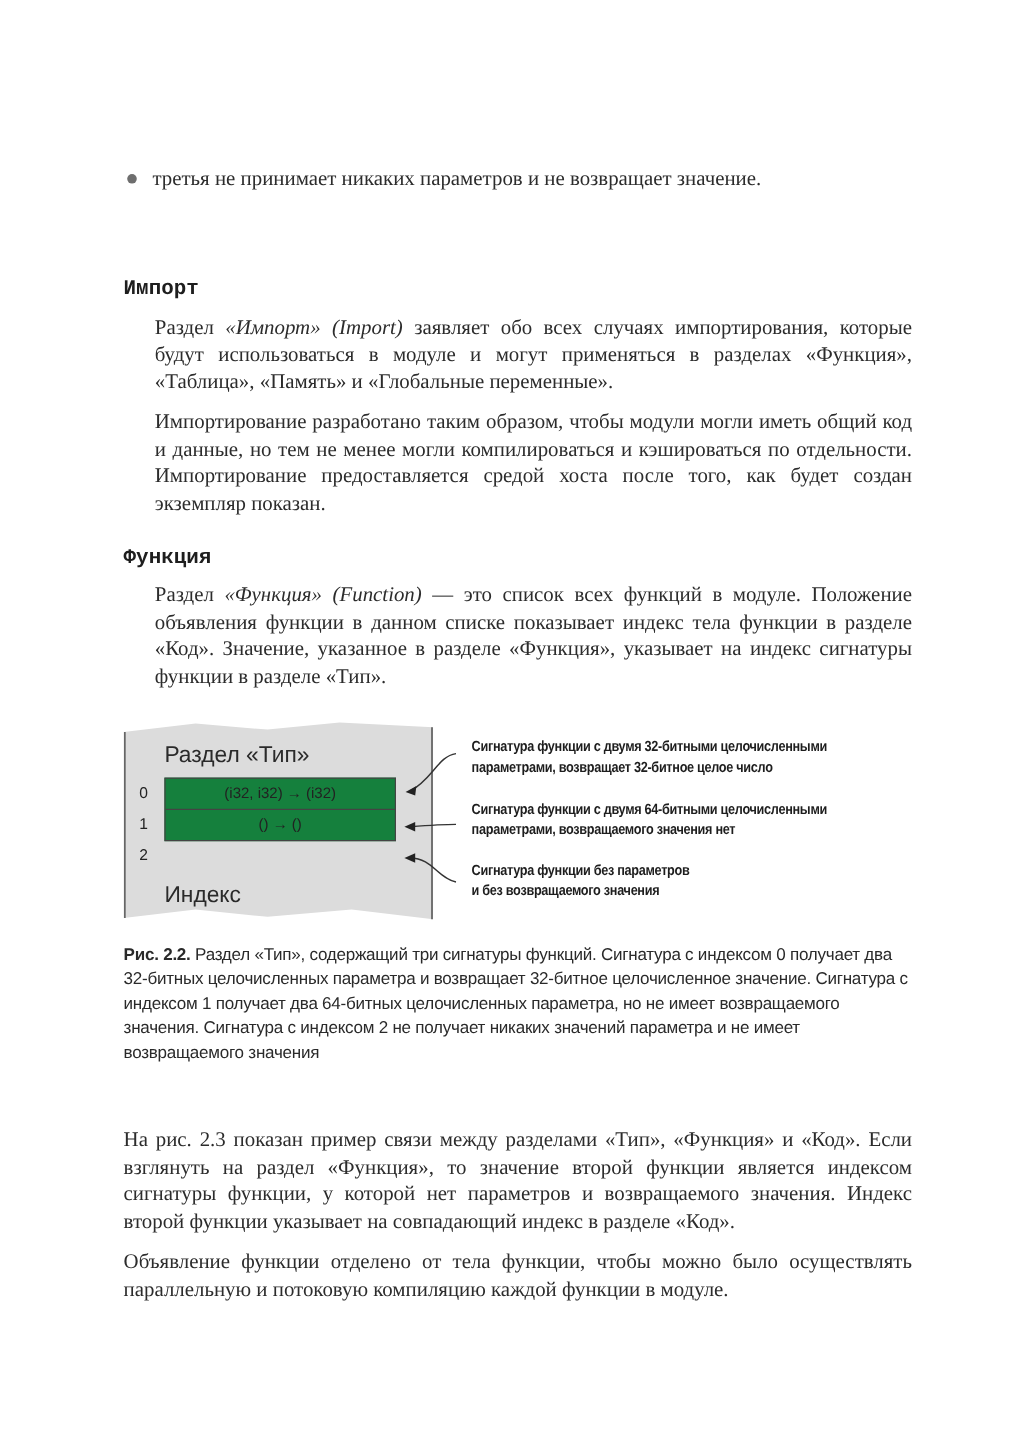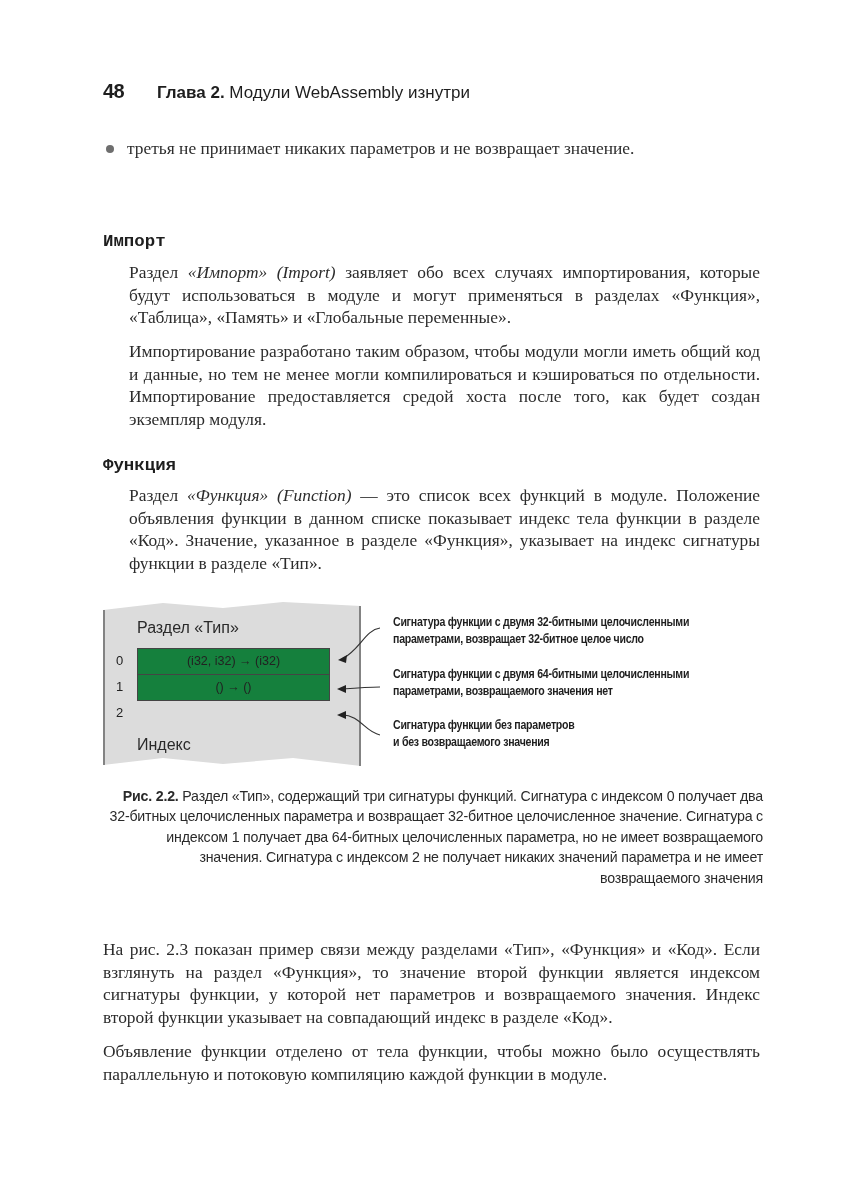--- a/index.html
+++ b/index.html
@@ -17,52 +17,47 @@
   .bullets li .dot { position: absolute; left: 3px; top: 8px; width: 8px; height: 8px; border-radius: 50%; background: #6e6e6e; }
 
   .h { position: absolute; left: 103px; font-family: Liberation Mono, monospace; font-weight: bold; font-size: 17.4px; color: #1e1e1e; }
   .para { position: absolute; left: 129px; width: 631px; margin: 0; text-align: justify; }
   .para.full { left: 103px; width: 657px; }
   .para i { font-style: italic; }
 
   
   .fig { position: absolute; left: 103px; top: 600px; width: 258px; height: 170px; }
   .fig svg { position: absolute; left: 0; top: 0; }
-  .fig .lbl { position: absolute; font-family: "Liberation Sans", sans-serif; font-size: 16px; color: #2a2a2a; }
+  .fig .lbl { position: absolute; font-family: "Liberation Sans", sans-serif; font-size: 19px; color: #2a2a2a; }
   .fig .rows { position: absolute; left: 34px; top: 48px; width: 191px; border: 1px solid #444; background: #15803d; }
   .fig .row { height: 25px; line-height: 25px; text-align: center; font-family: "Liberation Sans", sans-serif; font-size: 12.5px; color: #222; border-top: 1px solid #444; }
   .fig .row:first-child { border-top: none; }
   .fig .idx { position: absolute; left: 13px; width: 12px; font-family: "Liberation Sans", sans-serif; font-size: 13px; color: #222; }
 
   .callout { position: absolute; left: 393px; font-family: "Liberation Sans", sans-serif; font-size: 12.3px; font-weight: bold; line-height: 17px; color: #1e1e1e; letter-spacing: -0.3px; white-space: nowrap; transform: scaleX(0.86); transform-origin: left top; }
 
-  .caption { position: absolute; left: 103px; top: 786px; width: 660px; margin: 0; font-family: "Liberation Sans", sans-serif; font-size: 14.2px; line-height: 20.4px; color: #2a2a2a; letter-spacing: -0.2px; text-align: right; }
+  .caption { position: absolute; left: 103px; top: 786px; width: 660px; margin: 0; font-family: "Liberation Sans", sans-serif; font-size: 14.2px; line-height: 20.4px; color: #2a2a2a; letter-spacing: -0.2px; }
   .caption b { font-weight: bold; }
 </style>
 </head>
 <body>
 
 <div class="page">
 
-  <div class="running-head">
-    <span class="pnum">48</span>
-    <span class="chap">Глава 2.</span>
-    <span>Модули WebAssembly изнутри</span>
-  </div>
 
   <ul class="bullets serif">
     <li>
       <span class="dot"></span>
       <span>третья не принимает никаких параметров и не возвращает значение.</span>
     </li>
   </ul>
 
   <div class="h" style="top:232px;">Импорт</div>
   <p class="para serif" style="top:261px;"><span>Раздел </span><i>«Импорт» (Import)</i><span> заявляет обо всех случаях импортирования, которые будут использоваться в модуле и могут применяться в разделах «Функция», «Таблица», «Память» и «Глобальные переменные».</span></p>
-  <p class="para serif" style="top:340px;">Импортирование разработано таким образом, чтобы модули могли иметь общий код и данные, но тем не менее могли компилироваться и кэшироваться по отдельности. Импортирование предоставляется средой хоста после того, как будет создан экземпляр модуля.</p>
+  <p class="para serif" style="top:340px;">Импортирование разработано таким образом, чтобы модули могли иметь общий код и данные, но тем не менее могли компилироваться и кэшироваться по отдельности. Импортирование предоставляется средой хоста после того, как будет создан экземпляр показан.</p>
 
   <div class="h" style="top:456px;">Функция</div>
   <p class="para serif" style="top:484px;"><span>Раздел </span><i>«Функция» (Function)</i><span> — это список всех функций в модуле. Положение объявления функции в данном списке показывает индекс тела функции в разделе «Код». Значение, указанное в разделе «Функция», указывает на индекс сигнатуры функции в разделе «Тип».</span></p>
 
   <div class="fig">
     <svg width="258" height="170" viewBox="0 0 258 170">
       <path d="M0,10 L60,3 L120,8 L180,2 L258,6 L258,166 L190,158 L120,164 L60,158 L0,165 Z" fill="#dcdcdc"></path>
       <line x1="1" y1="10" x2="1" y2="165" stroke="#666" stroke-width="1.5"></line>
       <line x1="257" y1="6" x2="257" y2="166" stroke="#666" stroke-width="1.5"></line>
     </svg>

